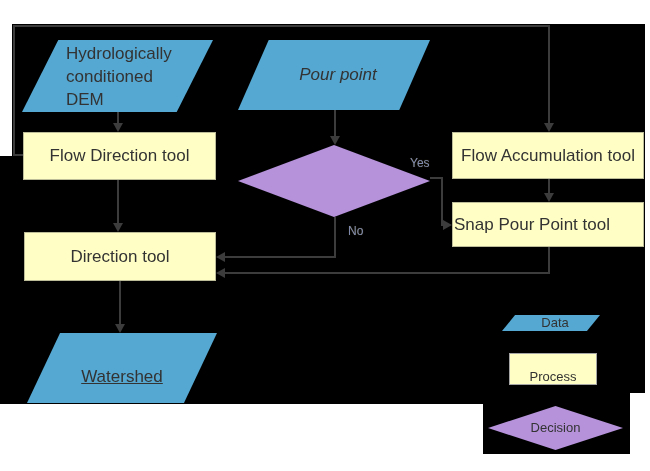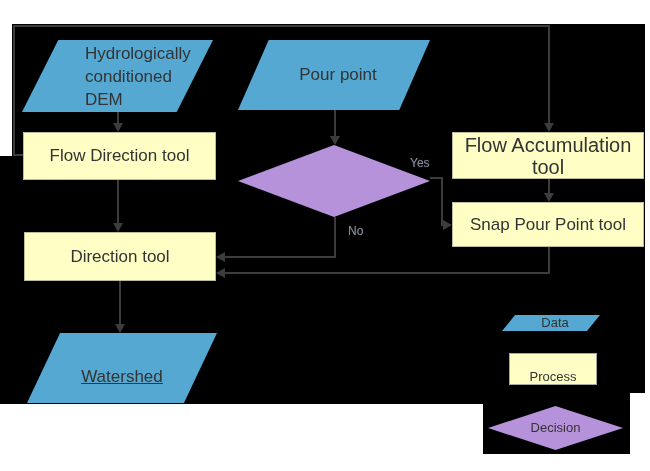--- a/index.html
+++ b/index.html
@@ -89,37 +89,37 @@
     <div class="arrow left" style="left:216px; top:252px;"></div>
   </div>
 
   <div>
     <div class="line" style="left:548px; top:247px; width:2px; height:26px;"></div>
     <div class="line" style="left:225px; top:272px; width:325px; height:2px;"></div>
     <div class="arrow left" style="left:216px; top:268px;"></div>
   </div>
 
   <div class="shape data-fill para19" style="left:22px; top:40px; width:191px; height:72px;"></div>
-  <div class="label left-align" style="left:66px; top:41px; width:130px; height:70px;margin-left:19px;">Hydrologically
+  <div class="label left-align" style="left:66px; top:41px; width:130px; height:70px;">Hydrologically
 conditioned
 DEM</div>
 
   <div class="shape data-fill para16" style="left:238px; top:40px; width:192px; height:70px;"></div>
-  <div class="label" style="left:258px; top:40px; width:160px; height:70px;">Pour point</div>
+  <div class="label" style="left:258px; top:40px; width:160px; height:70px;font-style:italic;">Pour point</div>
 
   <div class="shape process-fill" style="left:23px; top:132px; width:193px; height:48px;"></div>
   <div class="label" style="left:23px; top:132px; width:193px; height:48px;text-align:right;">Flow Direction tool</div>
 
   <div class="shape decision-fill diamond outlined" style="left:238px; top:145px; width:192px; height:72px;"></div>
 
   <div class="shape process-fill" style="left:452px; top:132px; width:192px; height:47px;"></div>
-  <div class="label" style="left:452px; top:132px; width:192px; height:47px; font-size:20px;">Flow Accumulation tool</div>
+  <div class="label" style="left:452px; top:132px; width:192px; height:47px; font-size:17px;">Flow Accumulation tool</div>
 
   <div class="shape process-fill" style="left:452px; top:202px; width:192px; height:45px;"></div>
-  <div class="label" style="left:452px; top:202px; width:192px; height:45px;">Snap Pour Point tool</div>
+  <div class="label" style="left:436px; top:202px; width:192px; height:45px;">Snap Pour Point tool</div>
 
   <div class="shape process-fill" style="left:24px; top:232px; width:192px; height:49px;"></div>
   <div class="label" style="left:24px; top:232px; width:192px; height:49px;">Direction tool</div>
 
   <div class="shape data-fill para17" style="left:27px; top:333px; width:190px; height:70px;"></div>
   <div class="label" style="left:27px; top:333px; width:190px; height:88px;text-decoration:underline;">Watershed</div>
 
   <div class="branch" style="left:410px; top:157px;">Yes</div>
   <div class="branch" style="left:304px; top:225px;margin-left:44px;">No</div>
 

